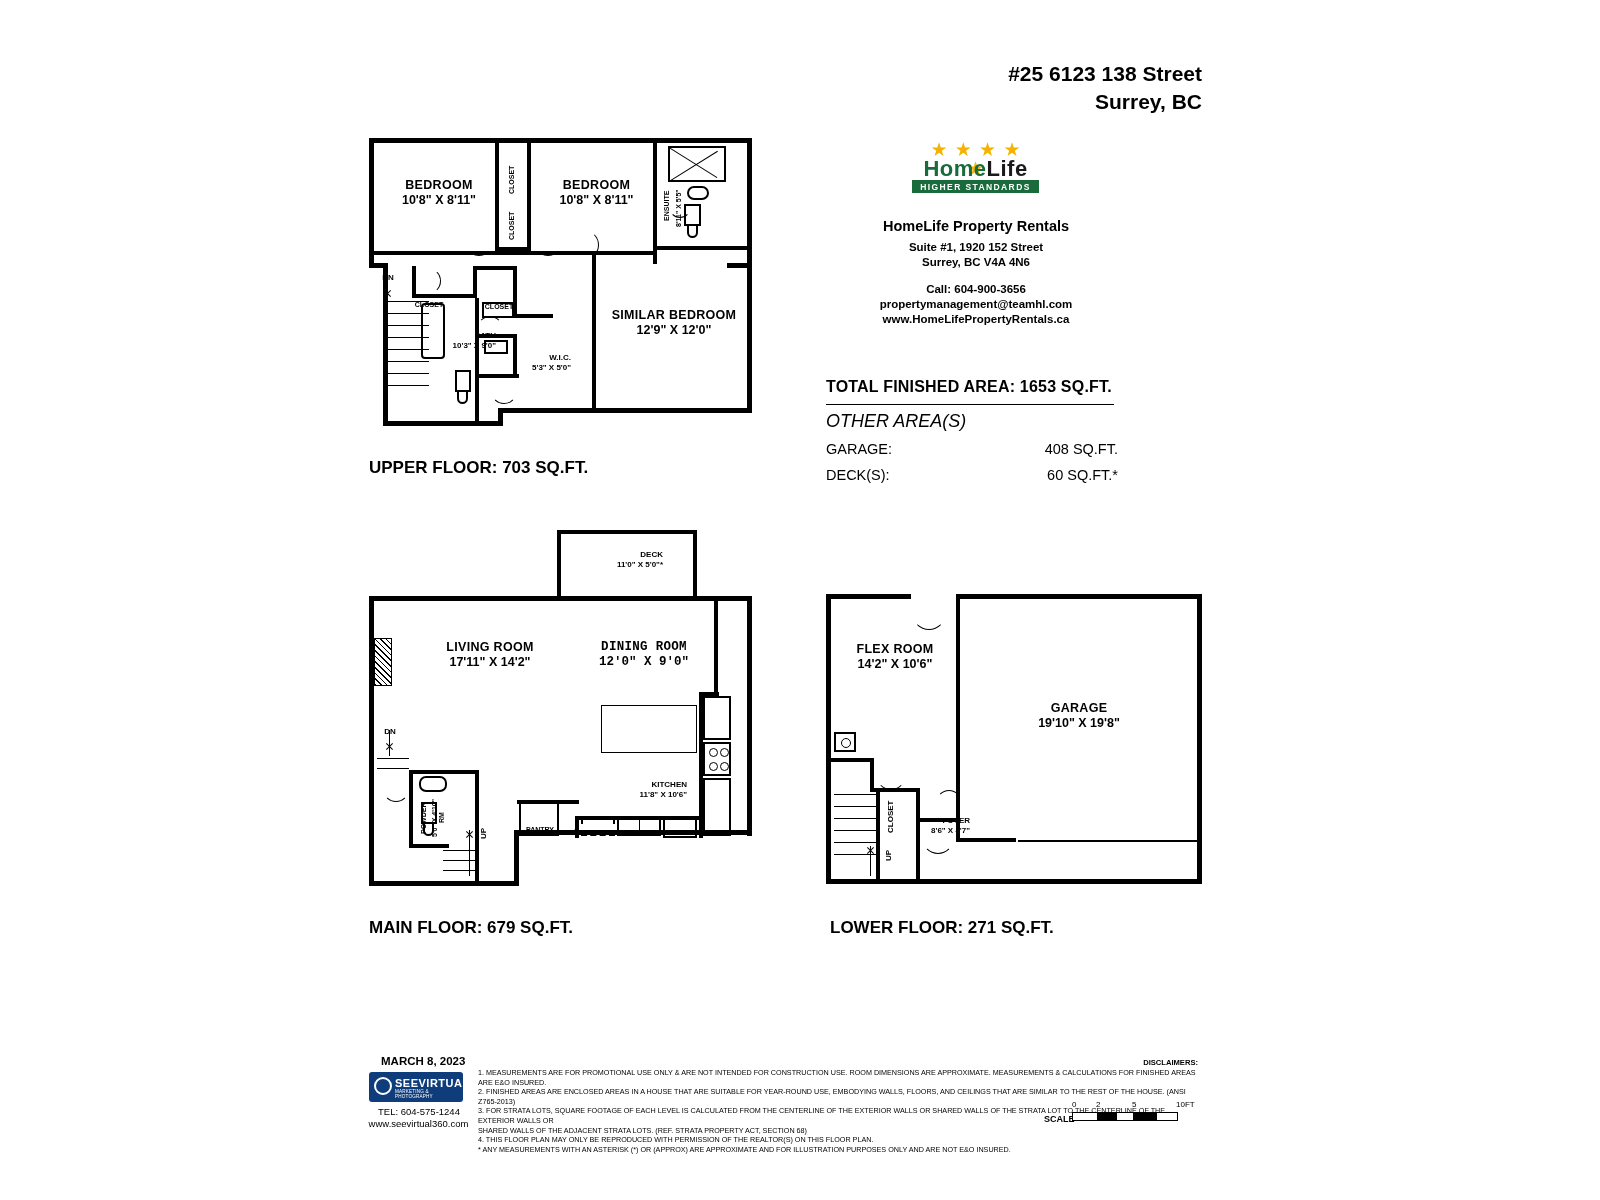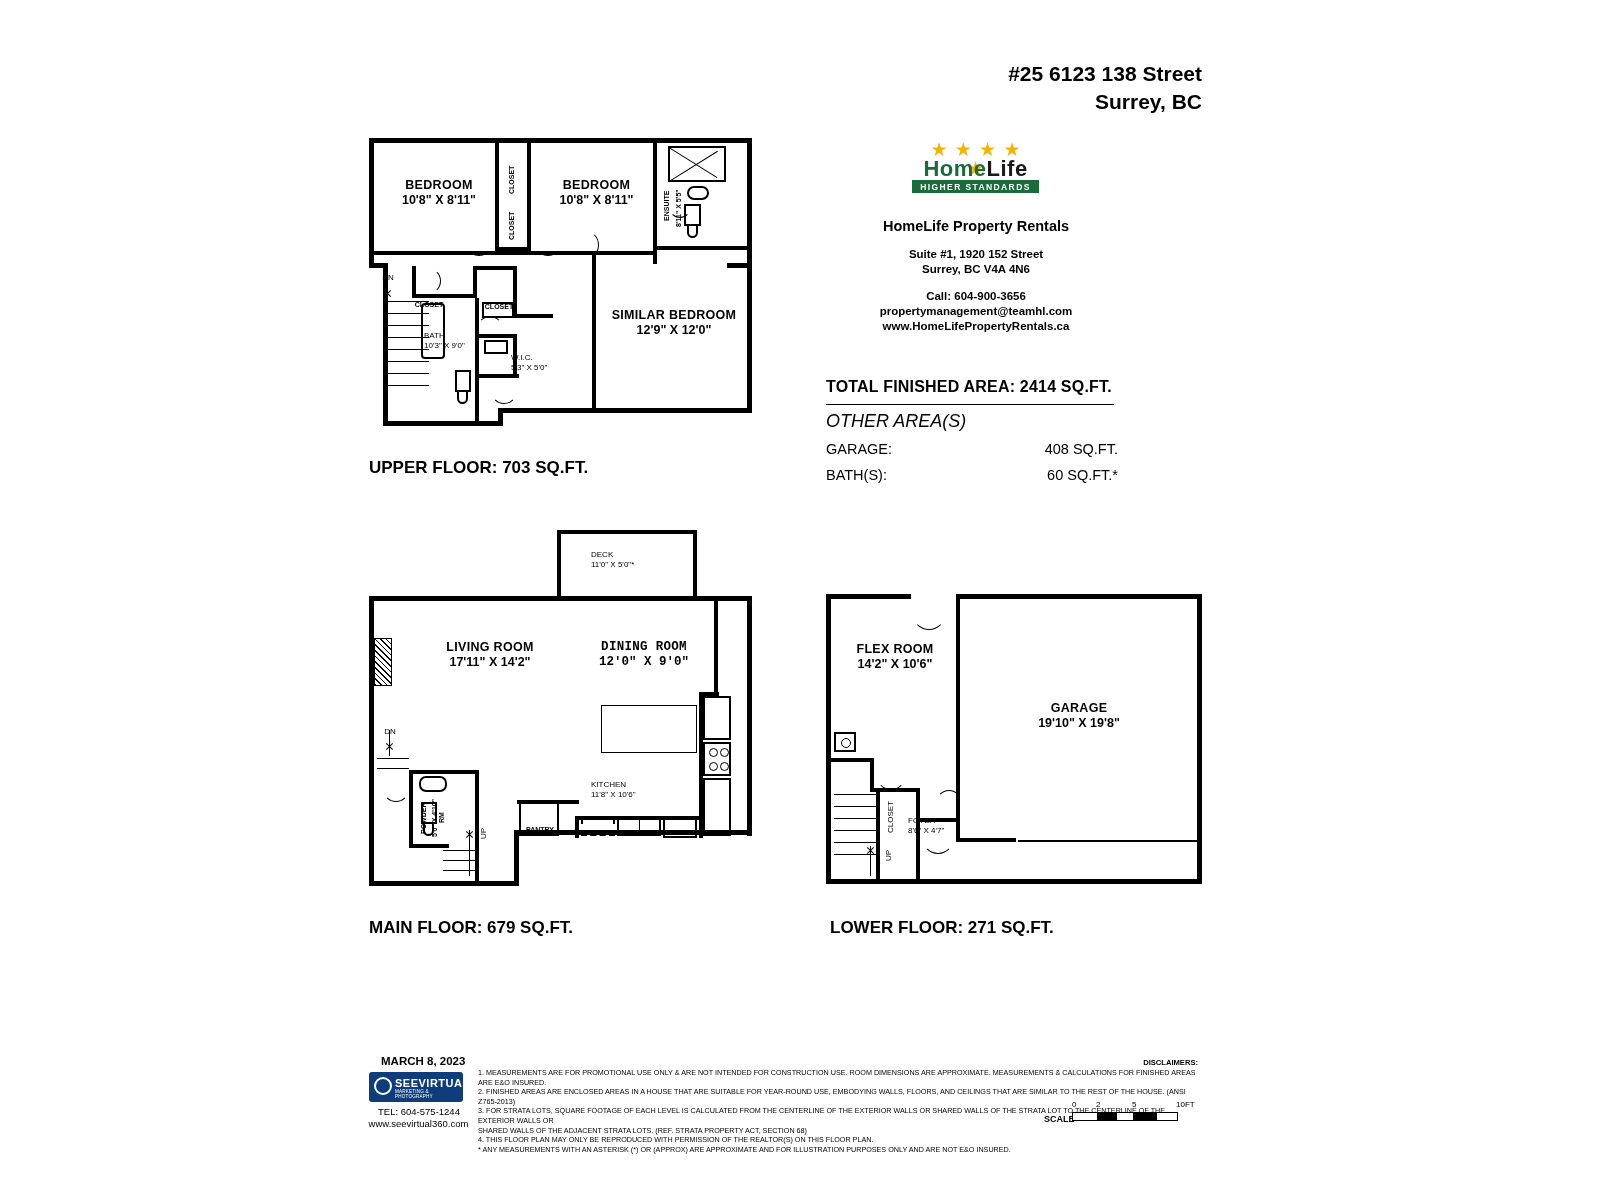--- a/index.html
+++ b/index.html
@@ -18,21 +18,21 @@
   
   #logo-box{left:898px;top:140px;width:155px;height:50px;}
   .stars{position:absolute;left:26px;top:0px;width:104px;text-align:center;color:#f5b301;font-size:19px;letter-spacing:1px;line-height:19px;}
   .logo-main{position:absolute;left:0;top:16px;width:155px;text-align:center;font-size:22px;font-weight:bold;color:#1a6b3c;letter-spacing:.5px;}
   .logo-main .life{color:#1a1a1a;}
   .logo-bar{position:absolute;left:14px;top:40px;width:127px;height:13px;background:#1a6b3c;}
   .logo-sub{position:absolute;left:14px;top:41px;width:127px;text-align:center;color:#fff;font-size:8.5px;letter-spacing:1.4px;font-weight:bold;line-height:12px;}
 
   
   #contact{left:826px;top:218px;width:300px;text-align:center;}
-  #contact .name{font-size:14.5px;font-weight:bold;margin-bottom:13px;}
+  #contact .name{font-size:14.5px;font-weight:bold;margin-bottom:6px;}
   #contact .line{font-size:11.5px;line-height:15px;font-weight:bold;}
   #contact .gap{height:12px;}
 
   
   #areas{left:826px;top:378px;width:300px;}
   #areas .total{font-size:16px;font-weight:bold;letter-spacing:.2px;}
   #areas hr{border:none;border-top:1.6px solid #000;margin:8px 0 6px 0;width:288px;}
   #areas .other{font-size:18px;font-style:italic;margin-bottom:4px;}
   #areas .row{font-size:14.5px;line-height:26px;position:relative;height:26px;}
   #areas .row .k{position:absolute;left:0;}
@@ -43,21 +43,21 @@
   #cap-upper{left:369px;top:458px;}
   #cap-main{left:369px;top:918px;}
   #cap-lower{left:830px;top:918px;}
 
   
   .plan{position:absolute;}
   .wall{position:absolute;background:#000;}
   .room-lbl{position:absolute;text-align:center;font-weight:bold;}
   .rl-name{font-size:12.5px;line-height:15px;letter-spacing:.3px;}
   .rl-dim{font-size:12.5px;line-height:15px;}
-  .tiny{font-size:8px;font-weight:normal;line-height:10px;text-align:left;}
+  .tiny{font-size:8px;font-weight:bold;line-height:10px;text-align:right;}
   .tiny2{font-size:7px;font-weight:bold;line-height:9px;text-align:center;}
   .vert{writing-mode:vertical-rl;transform:rotate(180deg);}
   .thin{position:absolute;background:#000;}
   .outline{position:absolute;border:2px solid #000;box-sizing:border-box;}
   .hatch{position:absolute;background:repeating-linear-gradient(45deg,#000 0 1px,#fff 1px 4px);border:1px solid #000;box-sizing:border-box;}
   .arc{position:absolute;border:1px solid #000;border-radius:50%;box-sizing:border-box;}
 
   
   #footer-date{left:381px;top:1055px;font-size:11.5px;font-weight:bold;}
   #sv-logo{left:369px;top:1072px;width:94px;height:30px;background:#0f3d7c;border-radius:3px;}
@@ -96,29 +96,29 @@
   <div class="name">HomeLife Property Rentals</div>
   <div class="line">Suite #1, 1920 152 Street</div>
   <div class="line">Surrey, BC V4A 4N6</div>
   <div class="gap"></div>
   <div class="line">Call: 604-900-3656</div>
   <div class="line">propertymanagement@teamhl.com</div>
   <div class="line">www.HomeLifePropertyRentals.ca</div>
 </div>
 
 <div class="abs" id="areas">
-  <div class="total">TOTAL FINISHED AREA:  2414 SQ.FT.</div>
+  <div class="total">TOTAL FINISHED AREA:  1653 SQ.FT.</div>
   <hr>
   <div class="other">OTHER AREA(S)</div>
   <div class="row">
     <span class="k">GARAGE:</span>
     <span class="v">408 SQ.FT.</span>
   </div>
   <div class="row">
-    <span class="k">BATH(S):</span>
+    <span class="k">DECK(S):</span>
     <span class="v">60 SQ.FT.*</span>
   </div>
 </div>
 
 <div class="plan" id="upper-plan" style="left:369px;top:138px;width:383px;height:288px;">
 
   <div class="wall" style="left:0;top:0;width:383px;height:5px;"></div>
   <div class="wall" style="left:0;top:0;width:5px;height:130px;"></div>
   <div class="wall" style="left:378px;top:0;width:5px;height:130px;"></div>
   <div class="wall" style="left:0;top:125px;width:18px;height:5px;"></div>

